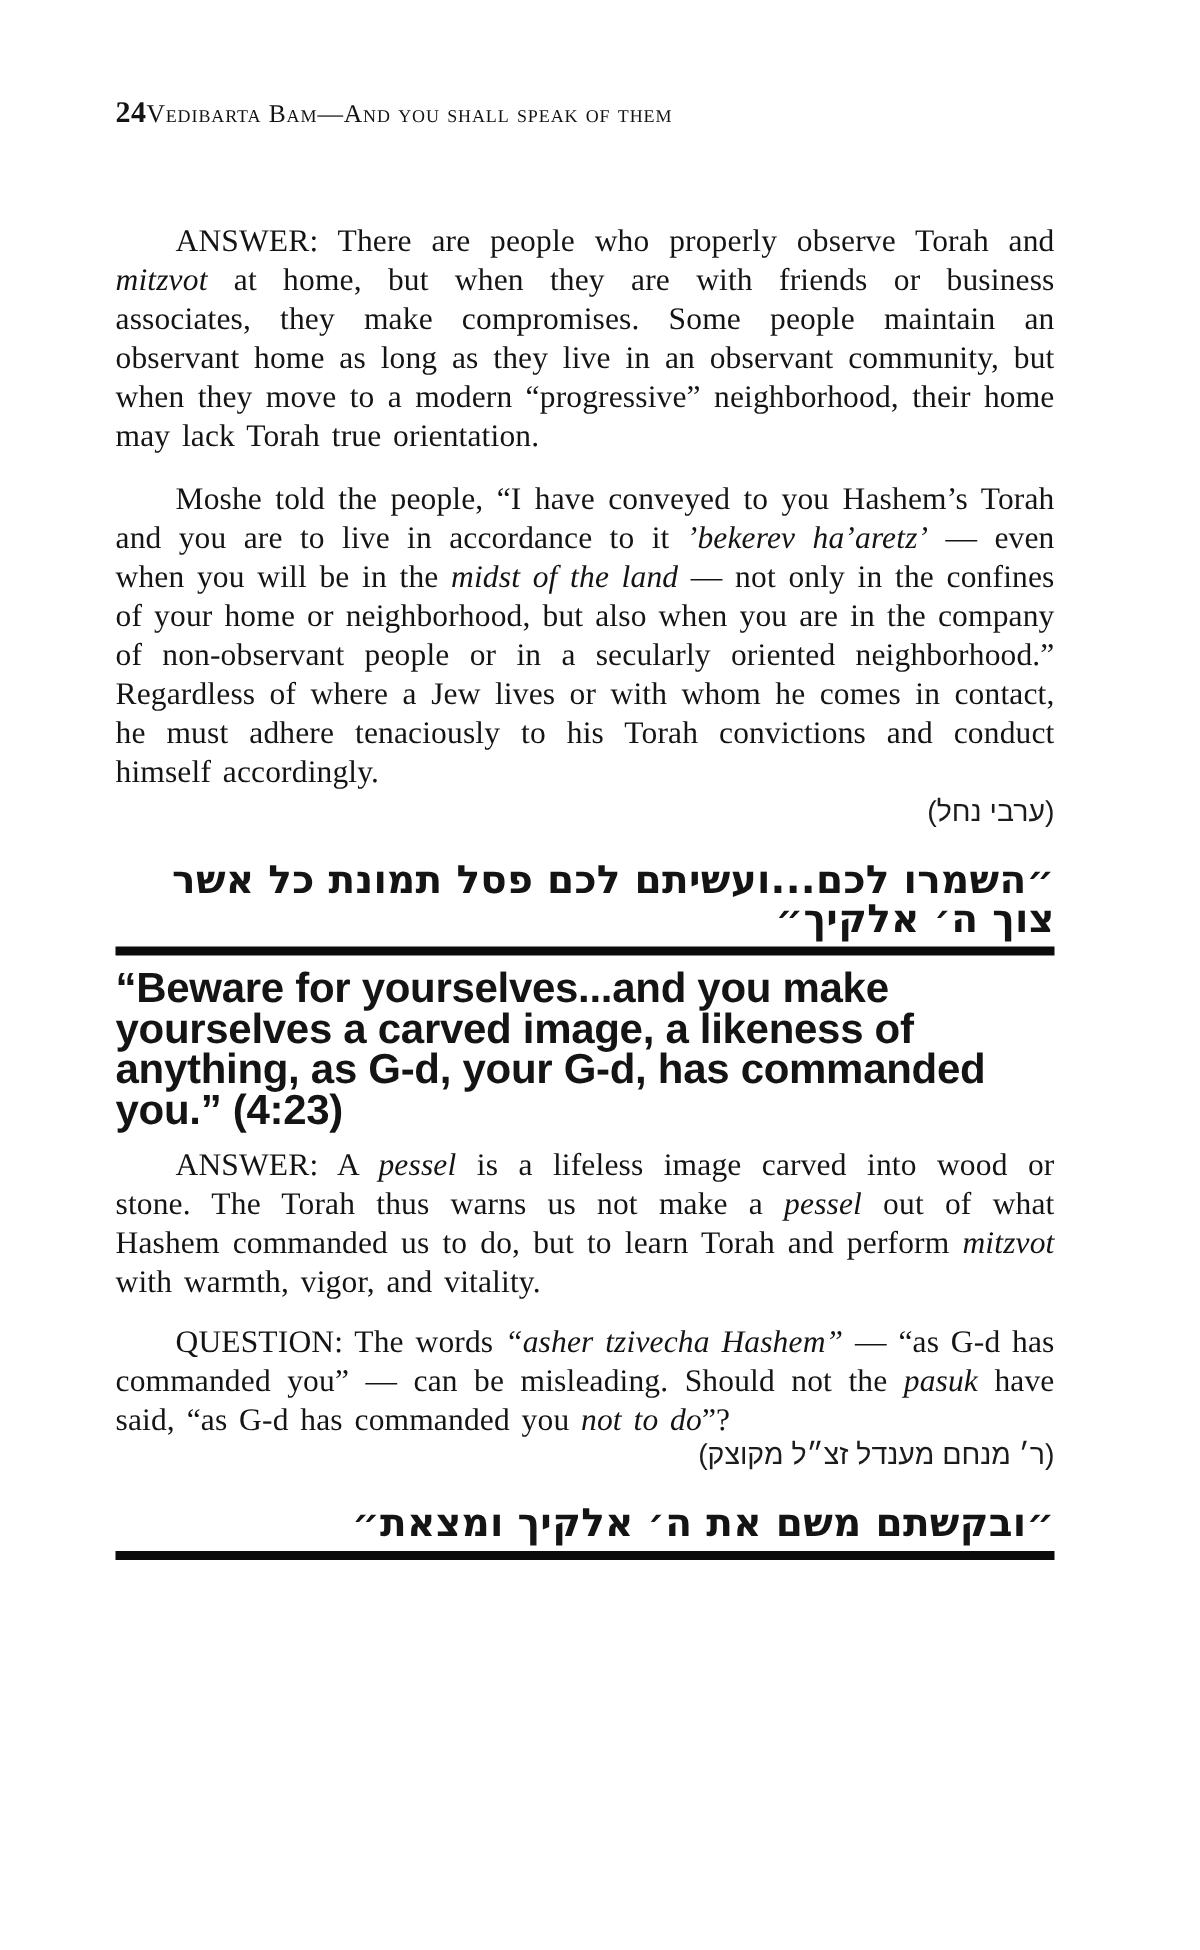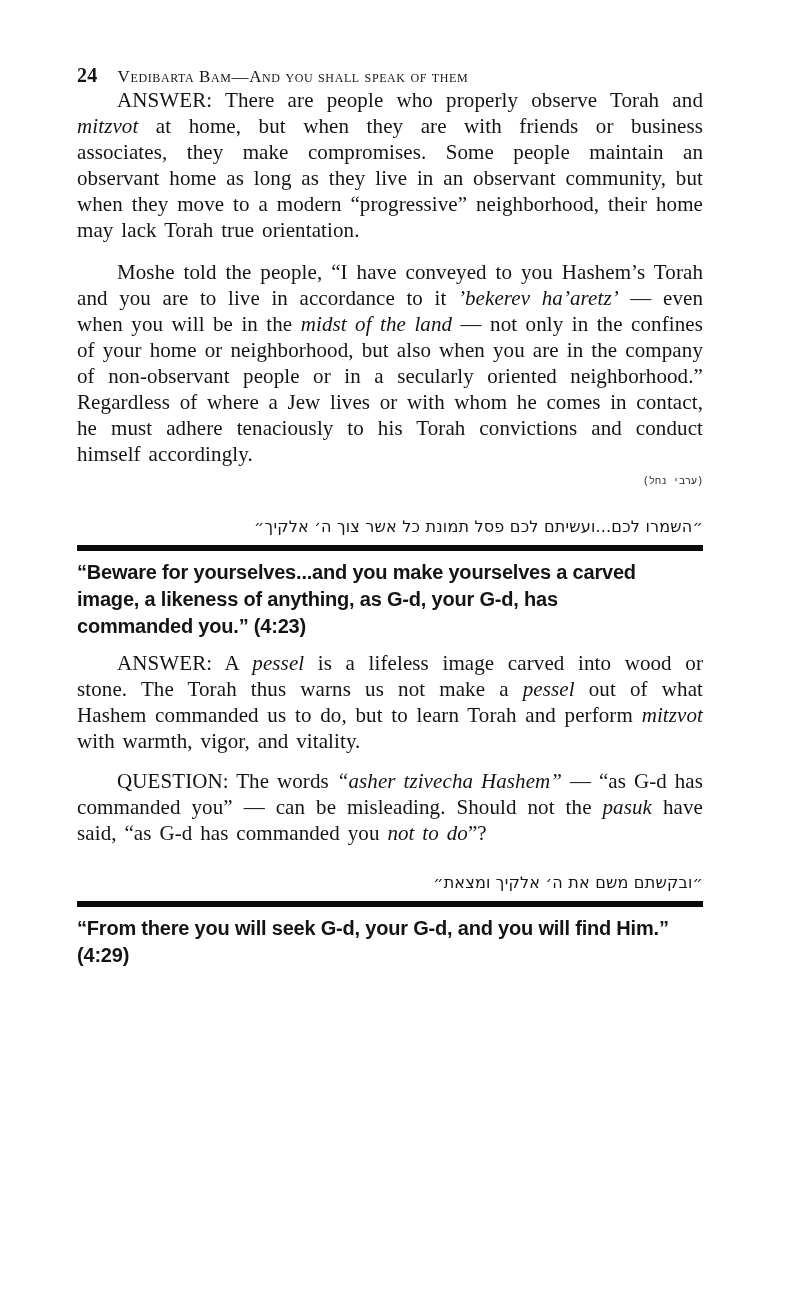--- a/index.html
+++ b/index.html
@@ -18,21 +18,20 @@
   .page {
     position: relative;
     width: 626px;
     margin-left: 77px;
   }
   
   .running-head {
     padding-top: 64px;
     display: flex;
     align-items: baseline;
-    gap: 20px;
     white-space: nowrap;
   }
   .pageno {
     font-weight: bold;
     font-size: 20px;
     letter-spacing: 0.3px;
   }
   .book-title {
     font-variant: small-caps;
     font-size: 17px;
@@ -41,54 +40,54 @@
   
   .body-para {
     margin: 0;
     font-size: 21px;
     line-height: 26px;
     text-align: justify;
     letter-spacing: 0.1px;
     word-spacing: 2.5px;
   }
   .body-para.indent { text-indent: 40px; }
-  .mt-first   { }
+  .mt-first   { margin-top: 60px; }
   .mt-para    { margin-top: 16px; }
   .mt-q       { margin-top: 14px; }
   .mt-a       { margin-top: 10px; }
   em { font-style: italic; }
   
   .citation {
     direction: rtl;
-    font-family: Liberation Mono, monospace;
-    font-size: 10px;
+    font-family: Liberation Sans, sans-serif;
+    font-size: 19px;
     line-height: 17px;
     margin-top: 6px;
     color: #1c1c1c;
   }
   .cit-tight { margin-top: 3px; }
   .hebrew-header {
     direction: rtl;
     font-family: "DejaVu Sans", sans-serif;
-    font-weight: normal;
-    font-size: 16px;
+    font-weight: bold;
+    font-size: 26px;
     line-height: 26px;
     margin-top: 24px;
     letter-spacing: 0.2px;
   }
   .mt-sect2 { }
   .rule {
     height: 6px;
     background: #0b0b0b;
     margin-top: 5px;
   }
   .translation {
     font-family: "Liberation Sans", sans-serif;
     font-weight: bold;
-    font-size: 20px;
+    font-size: 28px;
     line-height: 27px;
     margin-top: 8px;
     letter-spacing: -0.2px;
     text-align: left;
   }
   .translation.narrow { max-width: 582px; }
 </style>
 </head>
 <body>
 
@@ -104,21 +103,21 @@
   <p class="body-para indent mt-para"><span>Moshe told the people, “I have conveyed to you Hashem’s Torah and you are to live in accordance to it </span><em>’bekerev ha’aretz’</em><span> — even when you will be in the </span><em>midst of the land</em><span> — not only in the confines of your home or neighborhood, but also when you are in the company of non-observant people or in a secularly oriented neighborhood.” Regardless of where a Jew lives or with whom he comes in contact, he must adhere tenaciously to his Torah convictions and conduct himself accordingly.</span></p>
 
   <div class="citation">(ערבי נחל)</div>
 
   <section>
     <div class="hebrew-header">״השמרו לכם...ועשיתם לכם פסל תמונת כל אשר צוך ה׳ אלקיך״</div>
     <div class="rule"></div>
     <div class="translation narrow">“Beware for yourselves...and you make yourselves a carved image, a likeness of anything, as G-d, your G-d, has commanded you.” (4:23)</div>
     <p class="body-para indent mt-a"><span>ANSWER: A </span><em>pessel</em><span> is a lifeless image carved into wood or stone. The Torah thus warns us not make a </span><em>pessel</em><span> out of what Hashem commanded us to do, but to learn Torah and perform </span><em>mitzvot</em><span> with warmth, vigor, and vitality.</span></p>
     <p class="body-para indent mt-q"><span>QUESTION: The words </span><em>“asher tzivecha Hashem”</em><span> — “as G-d has commanded you” — can be misleading. Should not the </span><em>pasuk</em><span> have said, “as G-d has commanded you </span><em>not to do</em><span>”?</span></p>
+    <div class="citation cit-tight">(ר׳ מנחם מענדל זצ״ל מקוצק)</div>
   </section>
 
   <section>
     <div class="hebrew-header mt-sect2">״ובקשתם משם את ה׳ אלקיך ומצאת״</div>
     <div class="rule"></div>
-    <div class="translation">“From there you will seek G-d, your G-d, and you will find Him.” (4:29)</div>
   </section>
 
 </div>
 
 </body></html>

